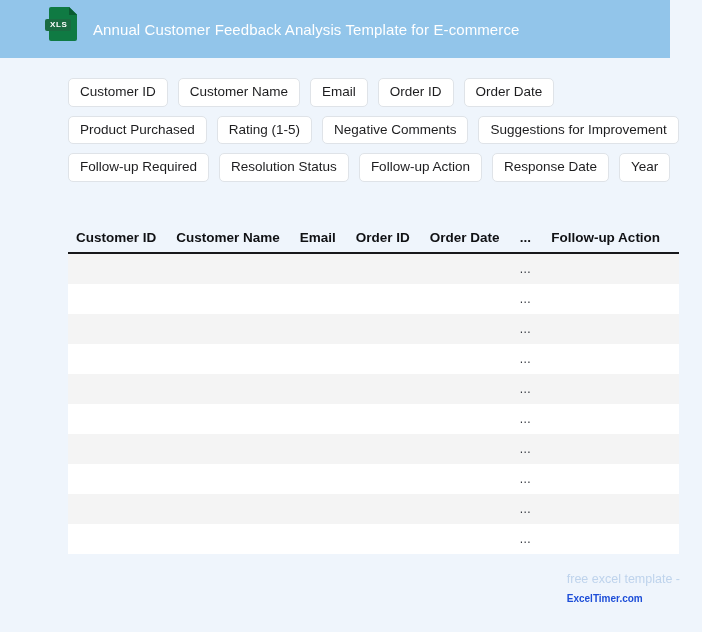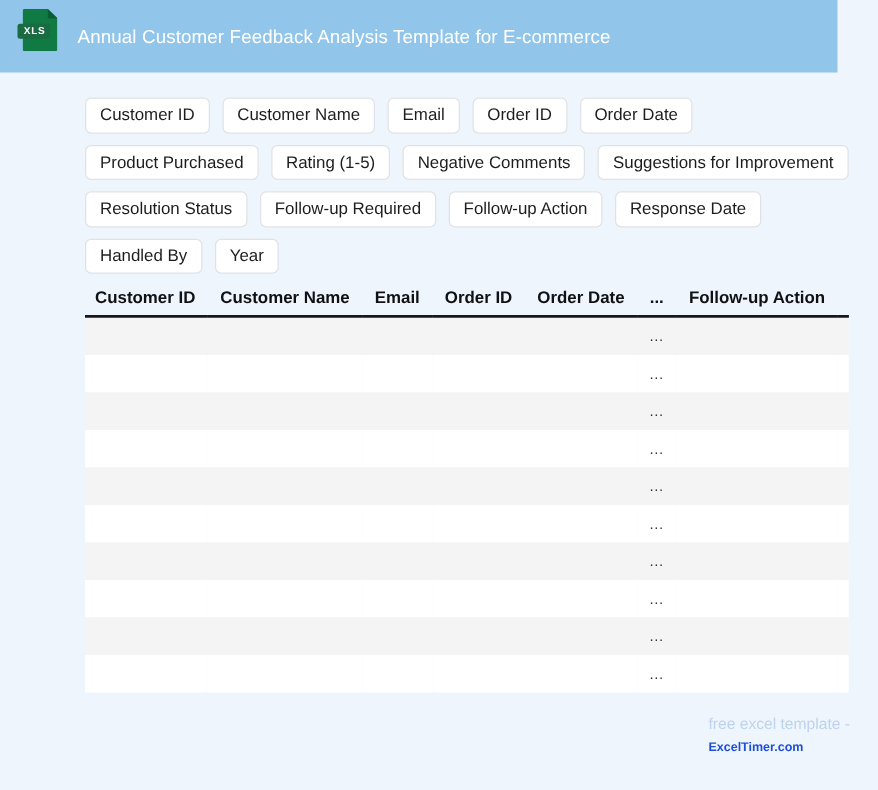--- a/index.html
+++ b/index.html
@@ -27,20 +27,21 @@
     align-items: center;
     box-sizing: border-box;
     padding-left: 18px;
   }
   .xls-icon {
     position: relative;
     width: 28px;
     height: 44px;
     flex: 0 0 auto;
     margin-right: 16px;
+    margin-left: 31px;
   }
   .xls-icon .sheet {
     position: absolute;
     left: 0;
     top: 0;
     width: 28px;
     height: 34px;
     background: #0f7a43;
     border-radius: 2px;
     -webkit-clip-path: polygon(0 0, 72% 0, 100% 22%, 100% 100%, 0 100%);
@@ -175,25 +176,24 @@
 <div class="chips">
     <div class="chip">Customer ID</div>
     <div class="chip">Customer Name</div>
     <div class="chip">Email</div>
     <div class="chip">Order ID</div>
     <div class="chip">Order Date</div>
     <div class="chip">Product Purchased</div>
     <div class="chip">Rating (1-5)</div>
     <div class="chip">Negative Comments</div>
     <div class="chip">Suggestions for Improvement</div>
+    <div class="chip">Follow-up Required</div>
     <div class="chip">Resolution Status</div>
-    <div class="chip">Follow-up Required</div>
     <div class="chip">Follow-up Action</div>
     <div class="chip">Response Date</div>
-    <div class="chip">Handled By</div>
     <div class="chip">Year</div>
   </div>
 
 <div class="table-clip">
   <table class="sheet-table">
     <thead>
       <tr>
           <th class="first-col">Customer ID</th>
           <th>Customer Name</th>
           <th>Email</th>

